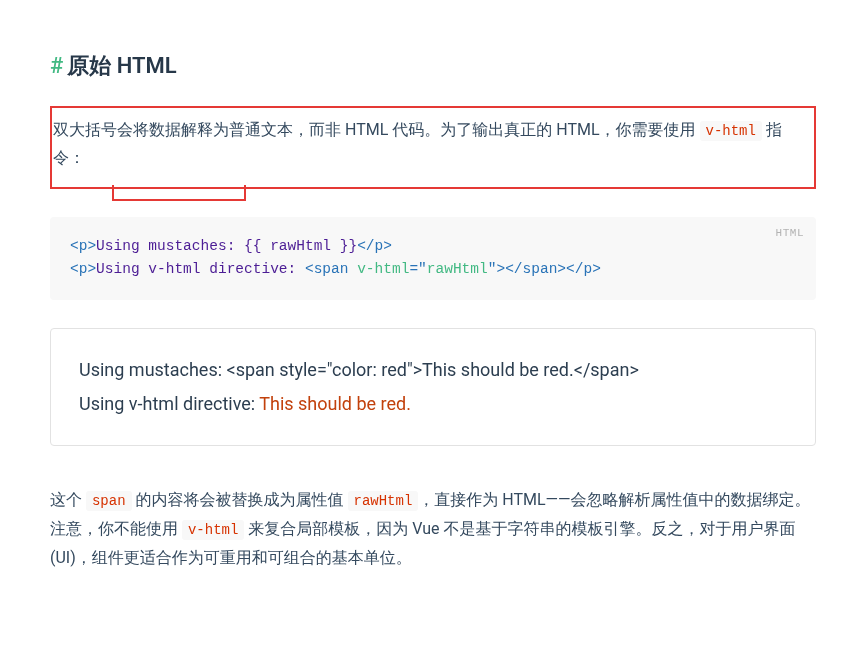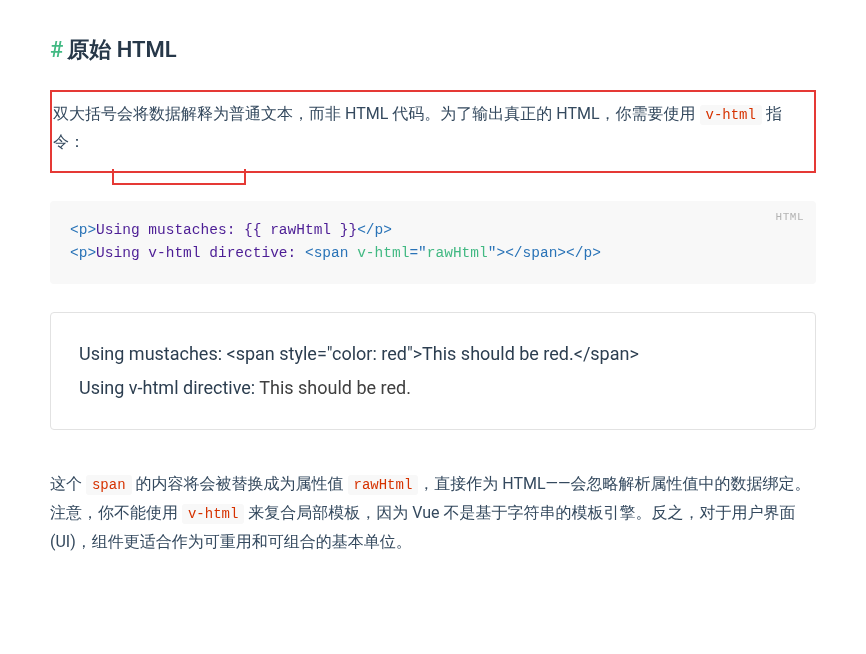--- a/index.html
+++ b/index.html
@@ -8,21 +8,21 @@
     font-family: -apple-system, BlinkMacSystemFont, "Segoe UI", Roboto, "PingFang SC", "Microsoft YaHei", sans-serif;
     color: #34495e;
     font-size: 16px;
     line-height: 1.8;
     background: #fff;
   }
   h2 {
     font-size: 22px;
     font-weight: 600;
     color: #273849;
-    margin: 0 0 20px 0;
+    margin: 16px 0 20px 0;
   }
   h2 .hash {
     color: #42b983;
     font-weight: 500;
     margin-right: 4px;
   }
   .highlight-box {
     border: 2px solid #e53935;
     padding: 8px 12px 2px 1px;
     margin-bottom: 0;
@@ -74,21 +74,21 @@
   .tok-str { color: #42b983; }
   .output-box {
     border: 1px solid #e2e2e2;
     border-radius: 4px;
     padding: 24px 28px;
     margin: 28px 0 40px 0;
     font-size: 18px;
     line-height: 1.9;
     color: #2c3e50;
   }
-  .red-text { color: #404040; }
+  .red-text { color: #c2410c; }
   .para2 {
   }
 </style>
 </head>
 <body>
 
 <h2>
   <span class="hash">#</span><span>原始 HTML</span>
 </h2>
 

